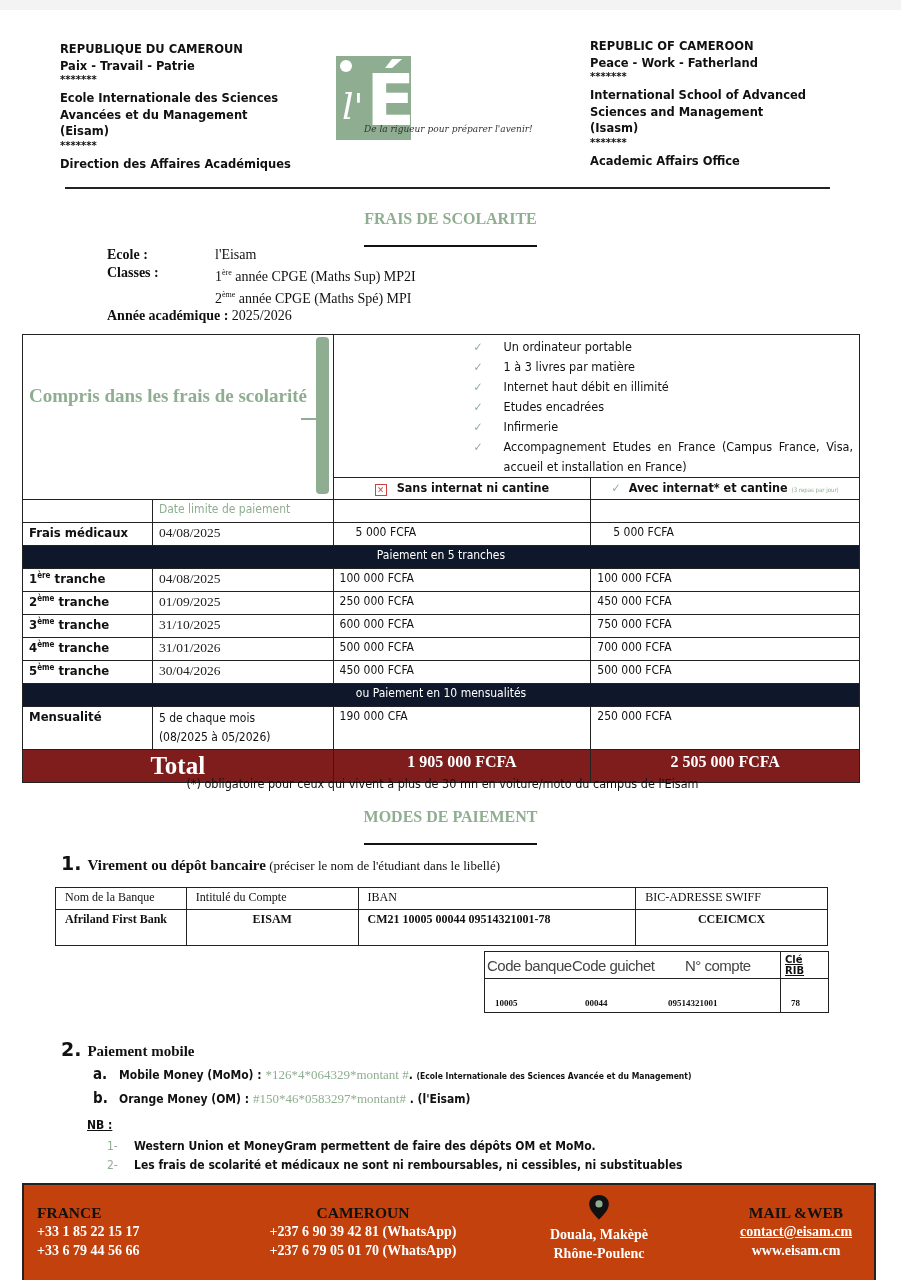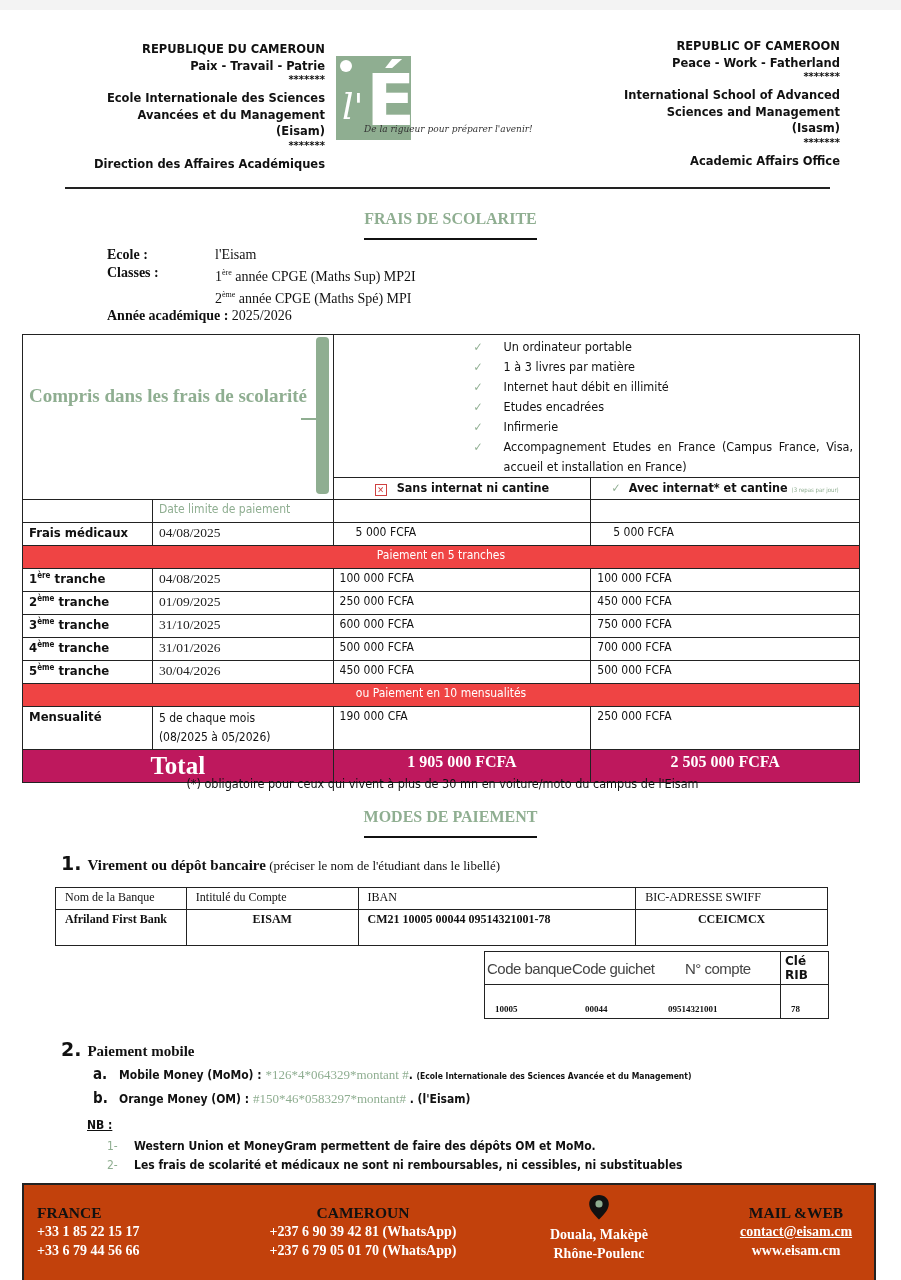--- a/index.html
+++ b/index.html
@@ -1,33 +1,33 @@
 <!DOCTYPE html>
 <html><head>
 <meta charset="utf-8">
 <style>
   * { box-sizing: border-box; margin: 0; padding: 0; }
   body { width: 901px; height: 1280px; background: #ffffff; position: relative; overflow: hidden; font-family: "Liberation Sans", sans-serif; color: #111; }
   .topbar { position: absolute; left: 0; top: 0; width: 901px; height: 10px; background: #f3f3f3; }
-  .hdr-col { position: absolute; text-align: right; font-family: "DejaVu Sans", sans-serif; font-weight: bold; font-size: 11.5px; line-height: 16.5px; }
+  .hdr-col { position: absolute; text-align: left; font-family: "DejaVu Sans", sans-serif; font-weight: bold; font-size: 11.5px; line-height: 16.5px; }
   .hdr-left { left: 60px; top: 41px; width: 265px; }
   .hdr-right { left: 590px; top: 38px; width: 250px; }
   .hdr-col .stars { font-size: 10px; line-height: 12px; }
   .hdr-col .sp { margin-top: 4px; }
   .logo { position: absolute; left: 336px; top: 56px; width: 230px; height: 96px; }
   .logo-box { position: absolute; left: 0; top: 0; width: 75px; height: 84px; background: #8fae91; }
   .logo-dot { position: absolute; left: 4px; top: 4px; width: 12px; height: 12px; border-radius: 50%; background: #fff; }
   .logo-l { position: absolute; left: 6px; top: 30px; color: #fff; font-family: "DejaVu Serif", serif; font-style: italic; font-size: 36px; font-weight: normal; }
   .logo-E { position: absolute; left: 30px; top: 4px; color: #fff; font-family: "DejaVu Sans", sans-serif; font-weight: bold; font-size: 72px; line-height: 80px; }
   .logo-isam { position: absolute; left: 80px; top: 12px; font-family: "DejaVu Sans", sans-serif; font-weight: bold; font-size: 60px; line-height: 72px; color: #111; letter-spacing: -2px; }
   .logo-tag { position: absolute; left: 28px; top: 68px; font-family: "DejaVu Serif", serif; font-style: italic; font-size: 9px; color: #333; white-space: nowrap; }
   .hdr-line { position: absolute; left: 65px; top: 187px; width: 765px; height: 2px; background: #222; }
 
   .title { position: absolute; left: 0; width: 901px; text-align: center; font-family: "Liberation Serif", serif; font-weight: bold; font-size: 16px; color: #8fae91; }
-  .title span { border-bottom: 2px solid #111; padding-bottom: 11px; }
+  .title span { border-bottom: 2px solid #111; padding-bottom: 18px; }
   .title1 { top: 210px; }
   .title2 { top: 808px; }
 
   .info { position: absolute; left: 107px; top: 246px; font-family: "Liberation Serif", serif; font-size: 14px; line-height: 18px; }
   .info .row { display: flex; }
   .info .lab { width: 108px; font-weight: bold; }
   .info sup { font-size: 8px; }
 
   table.fees { position: absolute; left: 22px; top: 334px; width: 838px; border-collapse: collapse; font-family: "DejaVu Sans Condensed", "DejaVu Sans", sans-serif; font-size: 12px; }
   table.fees td { border: 1px solid #222; padding: 2px 6px; vertical-align: top; height: 23px; }
@@ -39,42 +39,42 @@
   .incl-list li { display: flex; }
   .chk { color: #8fae91; width: 30px; flex-shrink: 0; font-size: 12px; }
   .incl-list .txt { text-align: justify; }
   .opt-hdr { font-weight: bold; text-align: center; font-size: 12.5px; }
   .xbox { display: inline-block; width: 12px; height: 12px; border: 1px solid #d04040; color: #d04040; font-size: 9px; line-height: 10px; text-align: center; margin-right: 10px; vertical-align: -1px; }
   .small-note { font-size: 6px; color: #8fae91; font-weight: normal; }
   .rowlabel { font-weight: bold; font-size: 13px; }
   .rowlabel sup { font-size: 8px; }
   .date { font-family: "Liberation Serif", serif; font-size: 13.5px; color: #222; }
   .date-lbl { color: #8fae91; font-size: 12px; }
-  .band td { background: #ef4444; color: #fff; text-align: center; height: 19px; padding: 1px; font-size: 12px; }
-  .total td { background: #be185d; color: #fff; font-family: "Liberation Serif", serif; font-weight: bold; height: 33px; }
+  .band td { background: #0f172a; color: #fff; text-align: center; height: 19px; padding: 1px; font-size: 12px; }
+  .total td { background: #7f1d1d; color: #fff; font-family: "Liberation Serif", serif; font-weight: bold; height: 33px; }
   .total .t-label { font-size: 25px; text-align: center; padding: 0; line-height: 32px; }
   .total .t-val { font-size: 16px; padding-top: 3px; text-align: center; }
 
   .footnote { position: absolute; left: 0; top: 776px; width: 885px; text-align: center; font-family: "DejaVu Sans Condensed", "DejaVu Sans", sans-serif; font-size: 12.5px; }
 
   .sec-hd { position: absolute; font-family: "Liberation Serif", serif; font-weight: bold; font-size: 15px; }
   .sec-hd .num { font-family: "DejaVu Sans", sans-serif; font-size: 19px; margin-right: 6px; }
   .sec-hd .sub { font-weight: normal; font-size: 13px; }
   .sec1 { left: 61px; top: 852px; }
   .sec2 { left: 61px; top: 1038px; }
 
   table.bank { position: absolute; left: 55px; top: 887px; width: 773px; border-collapse: collapse; font-family: "Liberation Serif", serif; font-size: 12px; }
   table.bank td { border: 1px solid #222; padding: 2px 9px; vertical-align: top; }
   table.bank .bval { font-weight: bold; }
   table.bank .c { text-align: center; }
   table.rib { position: absolute; left: 484px; top: 951px; width: 345px; border-collapse: collapse; }
   table.rib td { border: 1px solid #222; }
   .rib-h { font-family: "Liberation Sans Narrow", "Liberation Sans", sans-serif; font-size: 15px; color: #444; height: 25px; padding: 0 2px; white-space: nowrap; letter-spacing: -0.5px; }
   .rib-h span { display: inline-block; }
-  .rib-k { font-size: 12px; font-weight: bold; font-family: "DejaVu Sans", sans-serif; padding: 2px 4px; vertical-align: top; width: 48px; }
+  .rib-k { font-size: 10px; font-weight: bold; font-family: "DejaVu Sans", sans-serif; padding: 2px 4px; vertical-align: top; width: 48px; text-decoration: underline; }
   .rib-v { font-family: "Liberation Serif", serif; font-weight: bold; font-size: 9px; height: 34px; vertical-align: bottom; padding: 0 0 4px 10px; }
 
   .mobile { position: absolute; left: 93px; top: 1063px; font-family: "DejaVu Sans Condensed", "DejaVu Sans", sans-serif; font-weight: bold; font-size: 12px; line-height: 22px; }
   .mobile .ltr { font-size: 15px; width: 26px; display: inline-block; }
   .mobile .code { color: #8fae91; font-family: "Liberation Serif", serif; font-weight: normal; font-size: 13px; }
   .mobile .small { font-size: 8.5px; }
 
   .nb { position: absolute; left: 87px; top: 1118px; font-family: "DejaVu Sans Condensed", "DejaVu Sans", sans-serif; font-size: 12px; }
   .nb .nb-t { font-weight: bold; text-decoration: underline; }
   .nb ol { list-style: none; margin: 5px 0 0 20px; }

